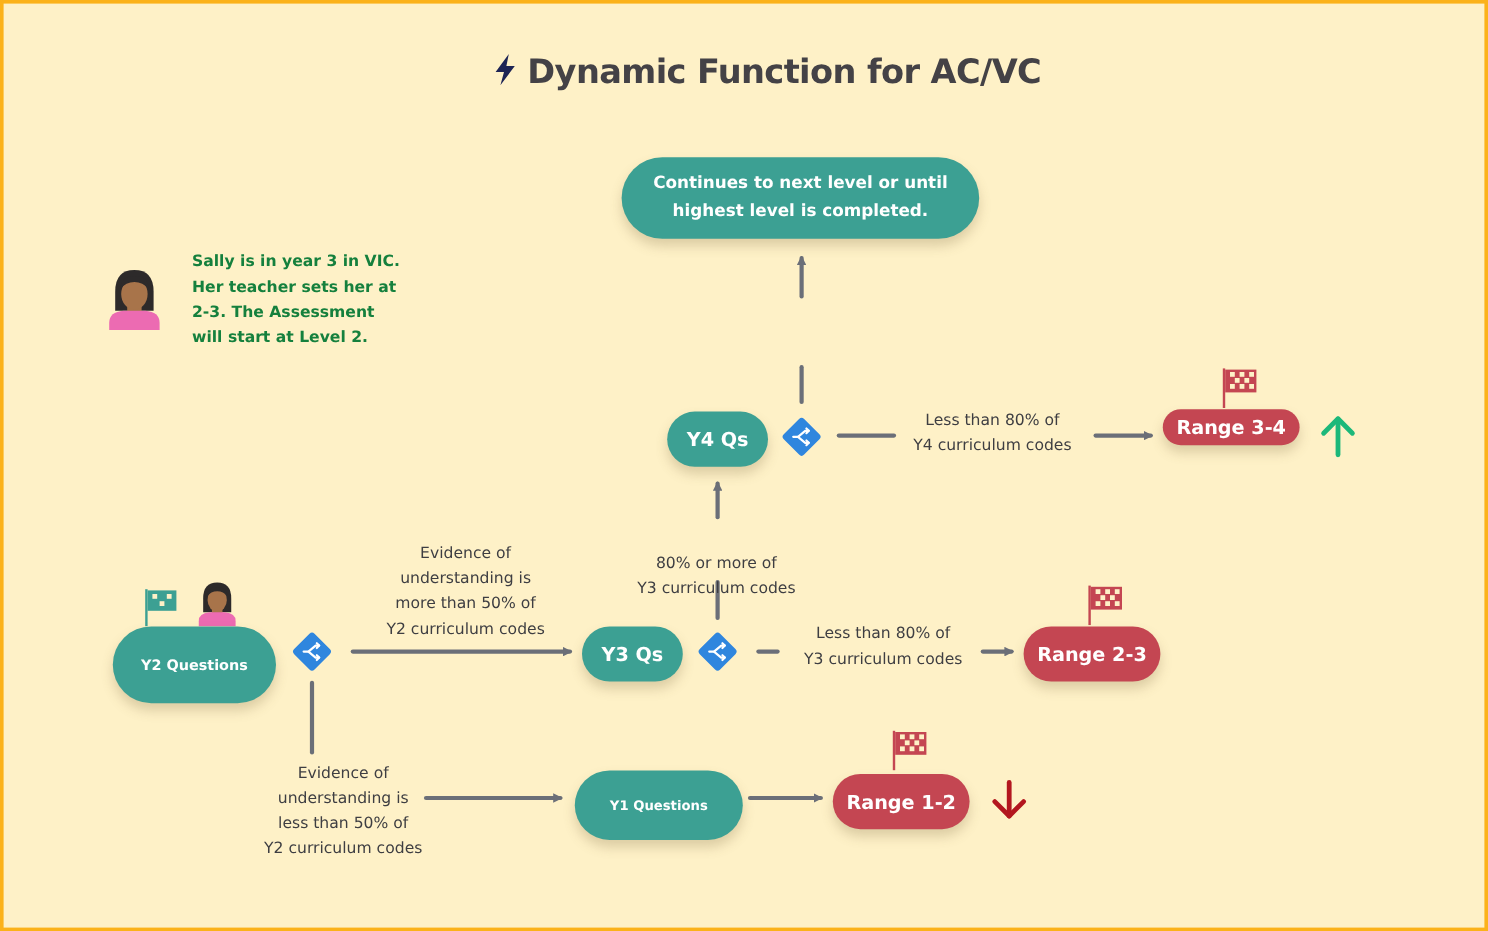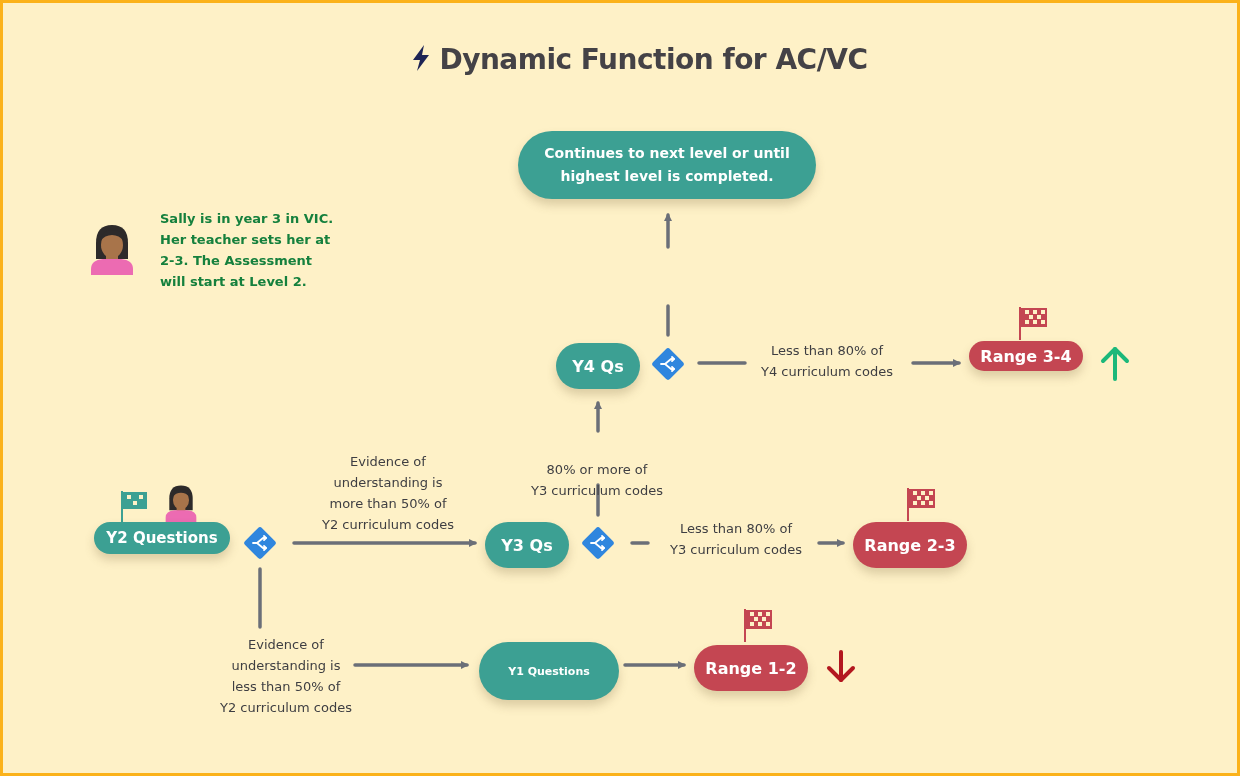--- a/index.html
+++ b/index.html
@@ -188,21 +188,21 @@
   </div>
   <div class="icon" style="left:161px;top:481px;">
     <svg width="34" height="38" viewBox="0 0 46 52">
       <path d="M7 20 Q7 2 23 2 Q39 2 39 20 L39 36 L7 36 Z" fill="#2d2a2a"></path>
       <rect x="17" y="30" width="12" height="10" fill="#a8744a"></rect>
       <ellipse cx="23" cy="22" rx="11" ry="13" fill="#a8744a"></ellipse>
       <path d="M11 18 Q12 7 23 7 Q35 7 35 18 Q30 12 23 12 Q16 12 11 18 Z" fill="#2d2a2a"></path>
       <path d="M2 52 L2 46 Q2 37 14 36 L32 36 Q44 37 44 46 L44 52 Z" fill="#ec6bb2"></path>
     </svg>
   </div>
-  <div class="pill teal" style="left:91px;top:519px;width:136px;height:32px;font-size:15px;">
+  <div class="pill teal" style="left:91px;top:519px;width:136px;height:64px;font-size:12px;">
     <span>Y2 Questions</span>
   </div>
   <div class="diamond" style="left:239px;top:522px;">
     <svg width="36" height="36" viewBox="0 0 36 36">
       <rect x="6" y="6" width="24" height="24" rx="3" transform="rotate(45 18 18)" fill="#2f86de"></rect>
       <g stroke="#fff" stroke-width="1.8" fill="none" stroke-linecap="round" stroke-linejoin="round">
         <path d="M11 18 L15 18 L21 13 L24 13"></path>
           <path d="M15 18 L21 23 L24 23"></path>
         <path d="M22 11 L24 13 L22 15"></path>
           <path d="M22 21 L24 23 L22 25"></path>

